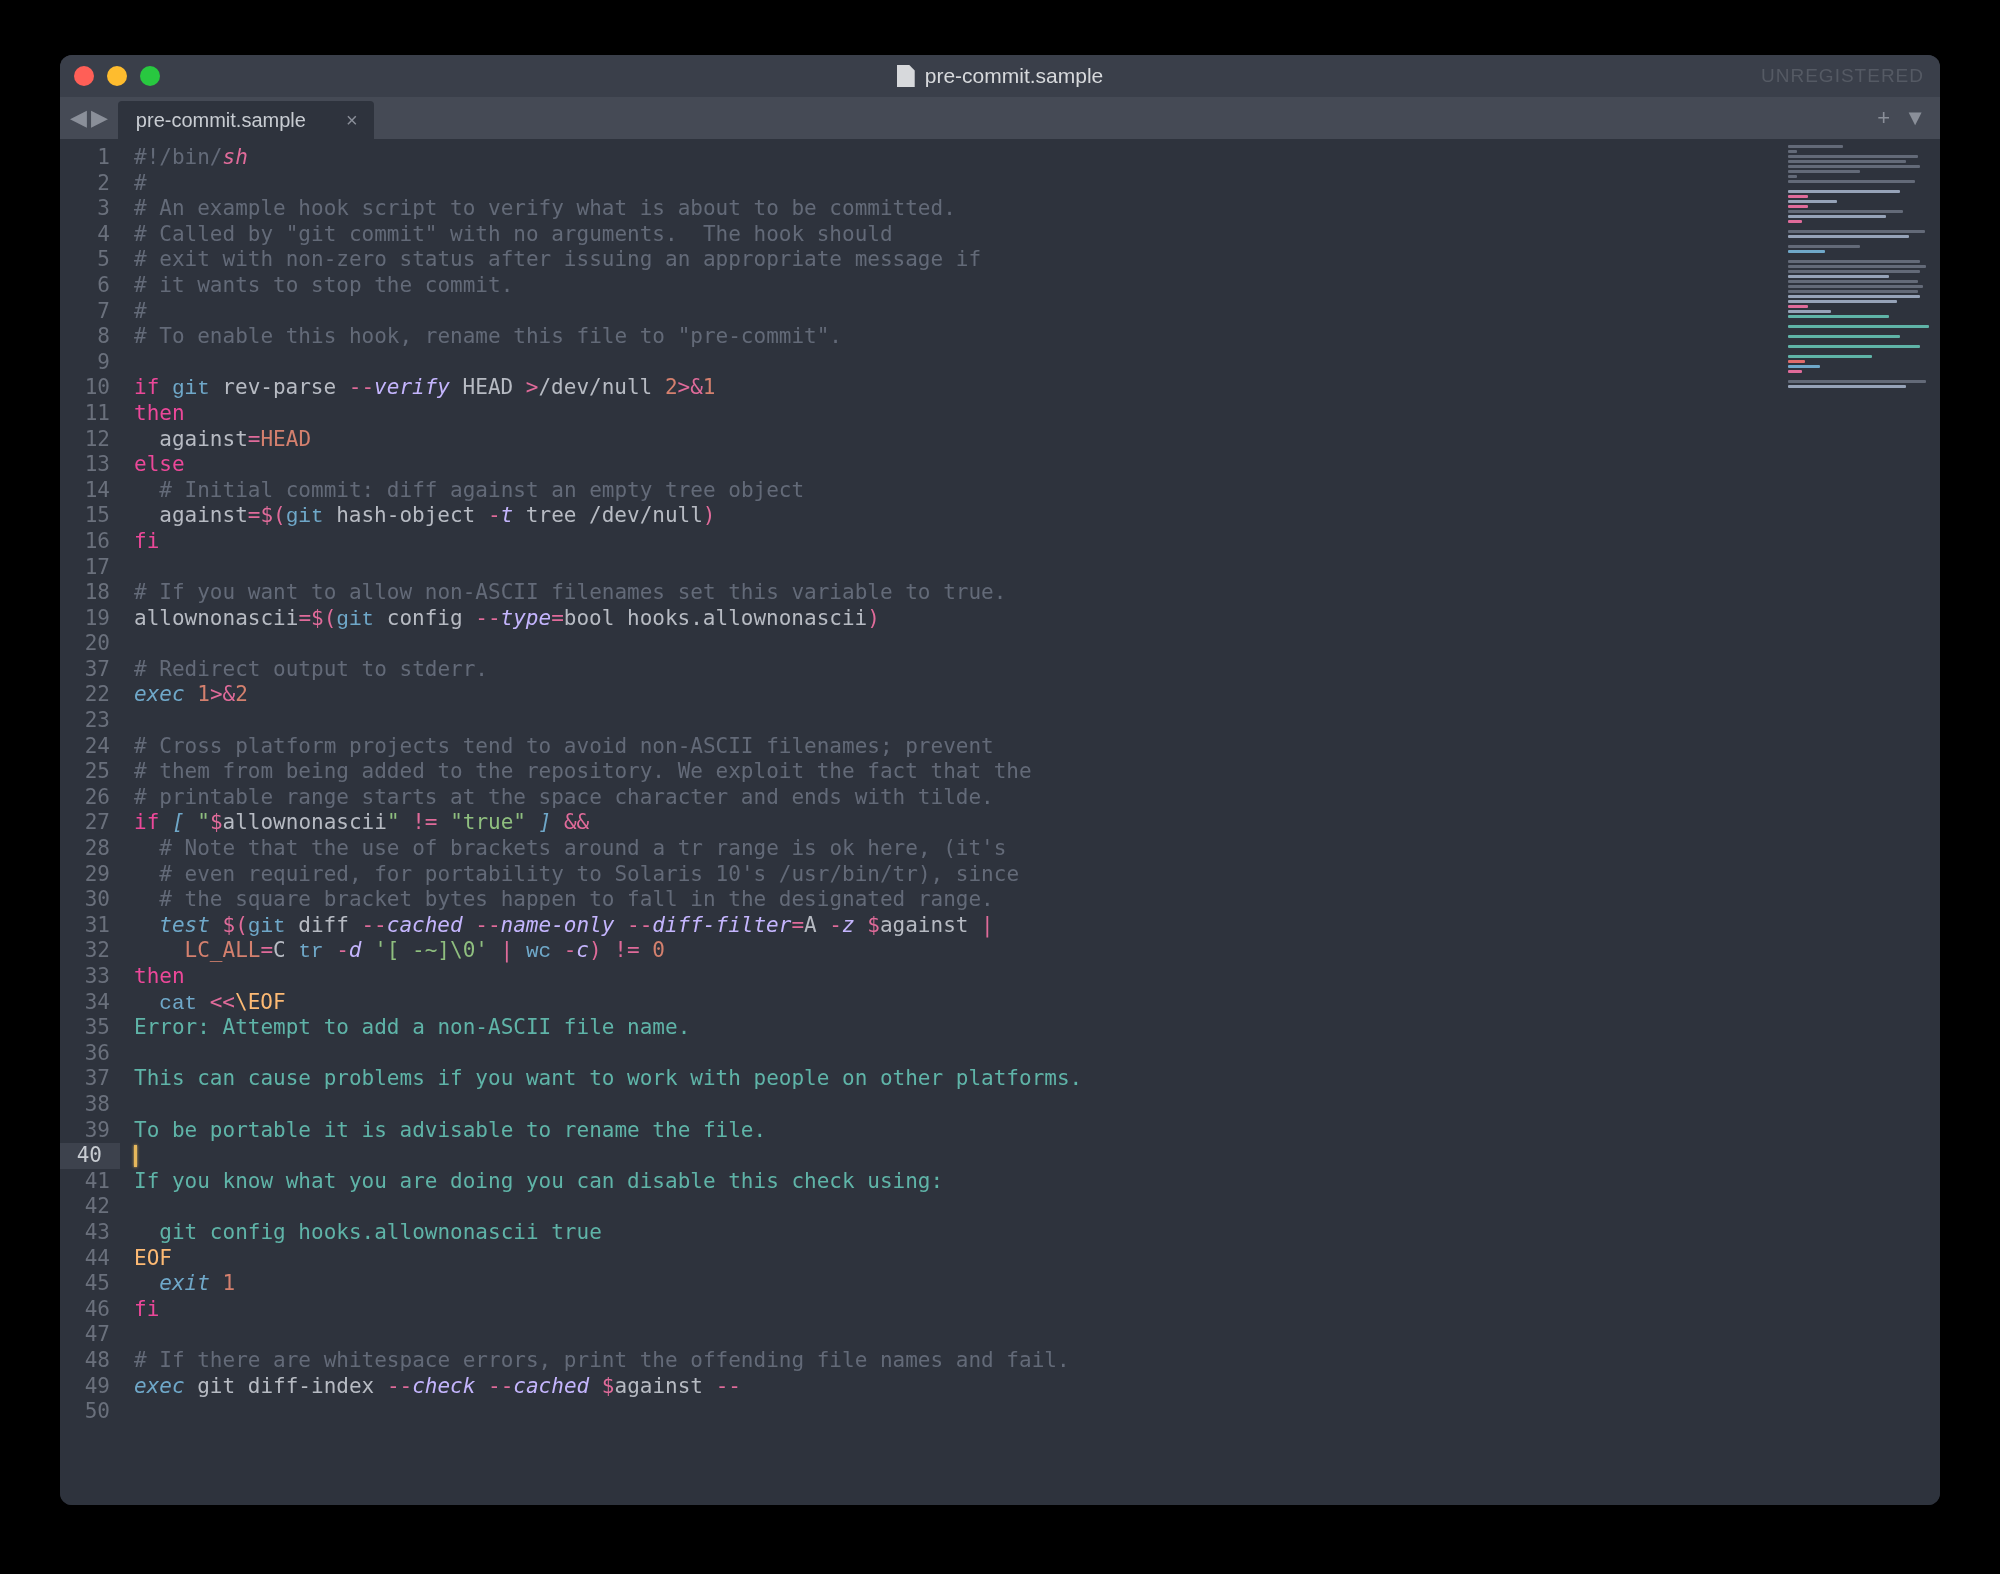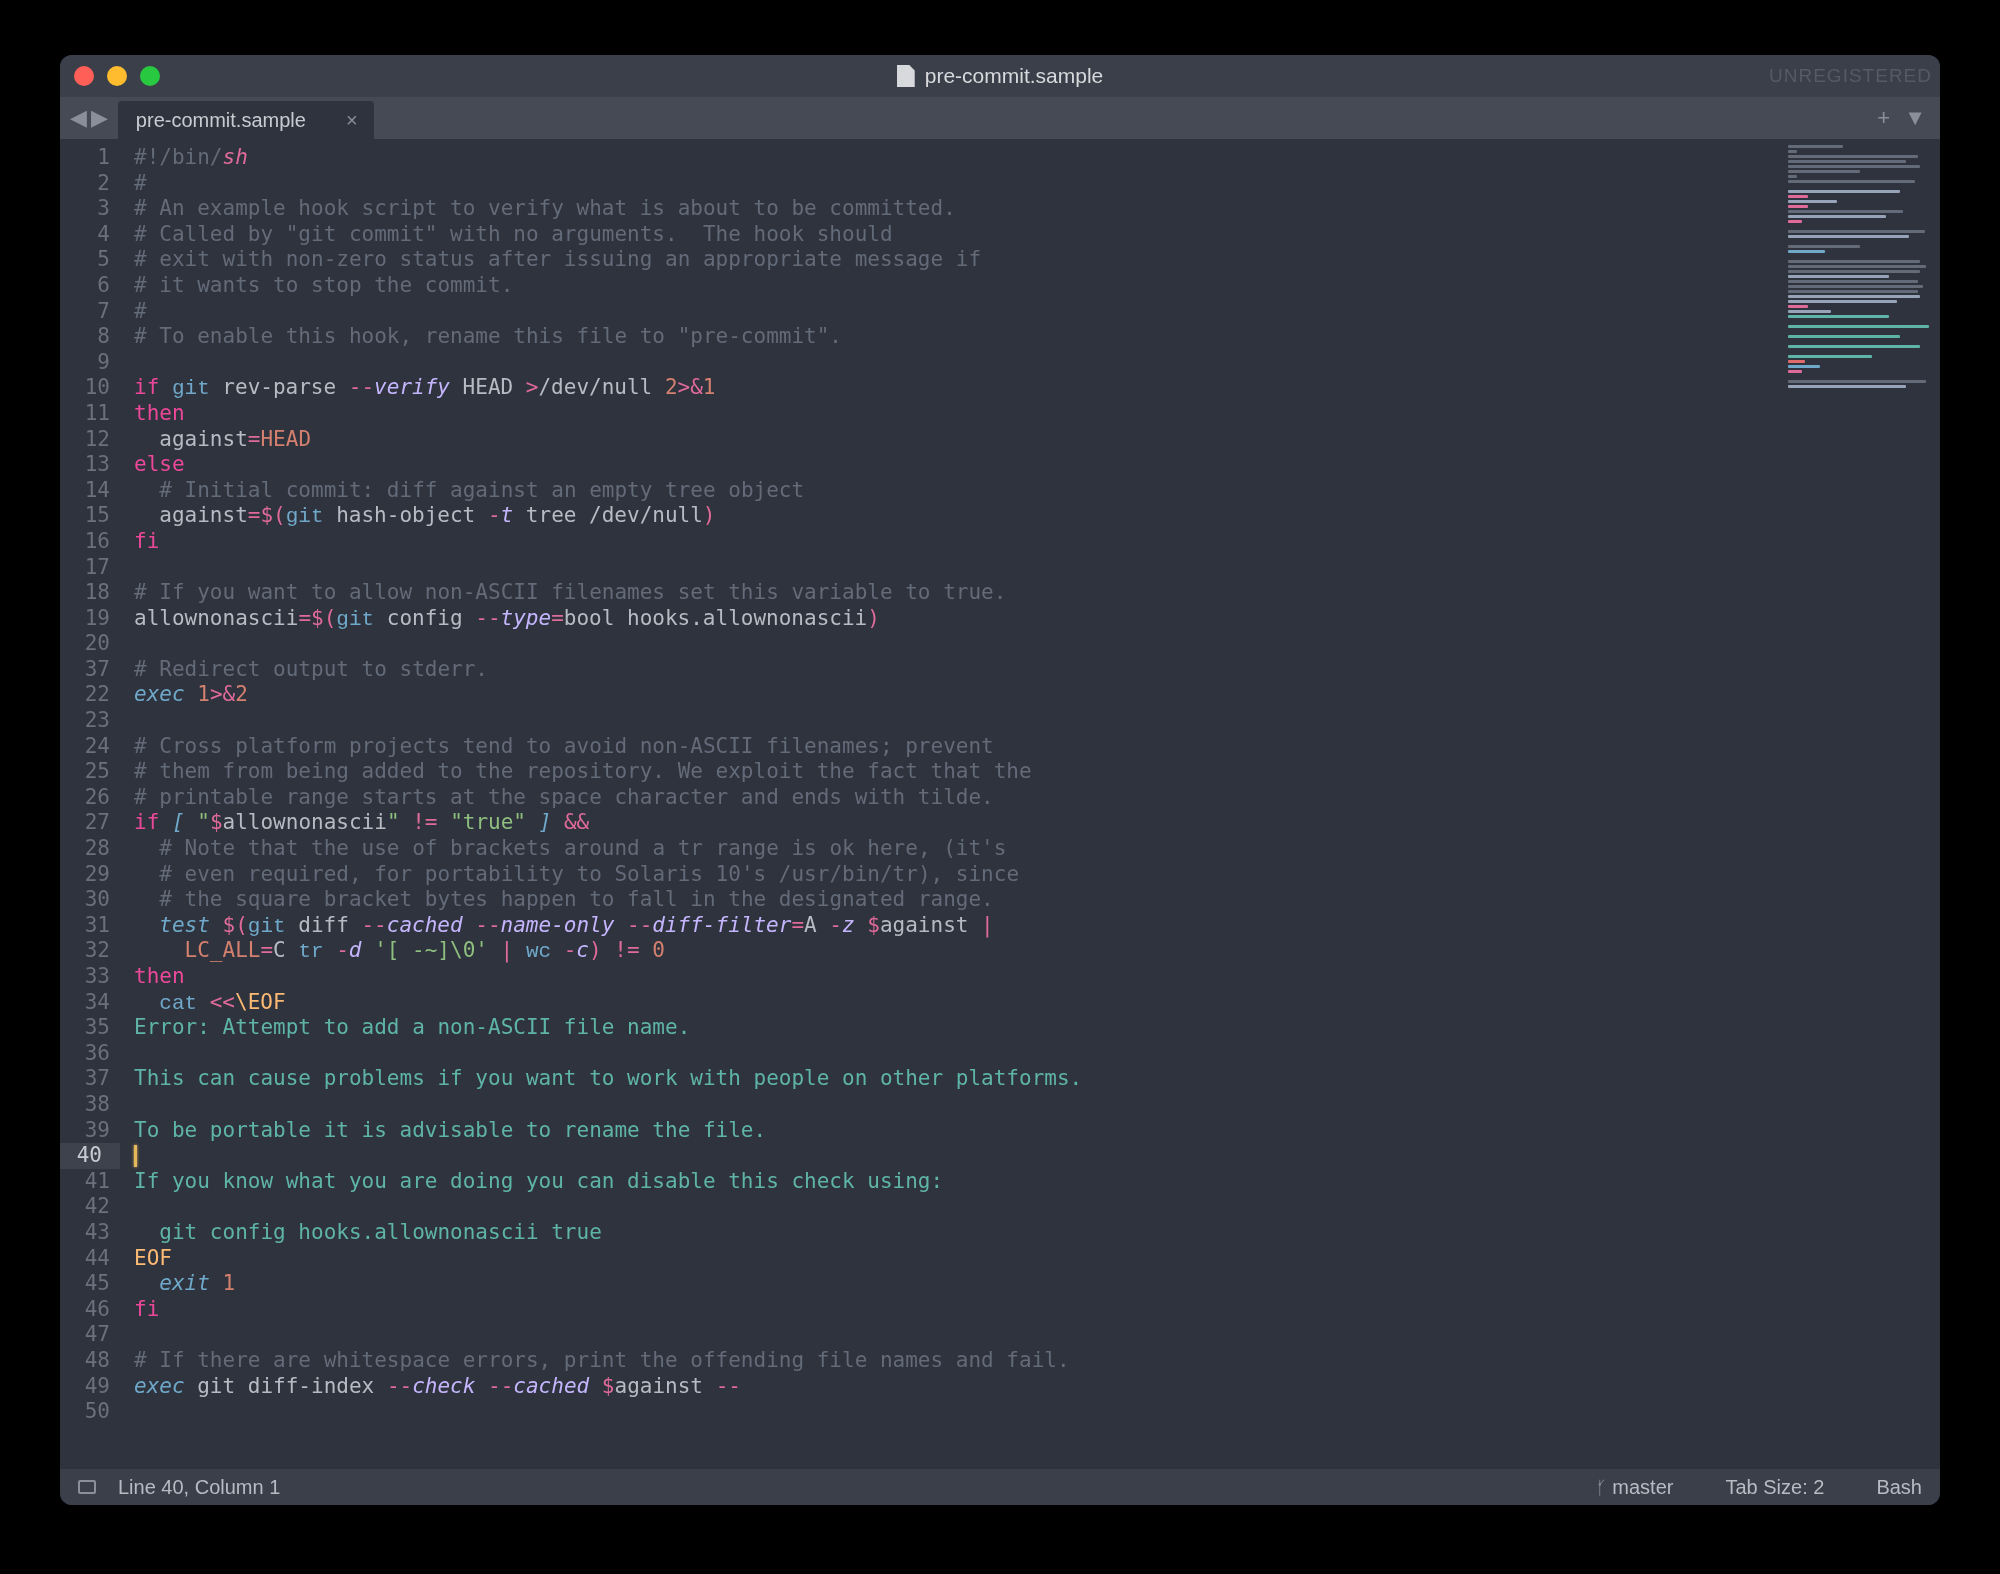--- a/index.html
+++ b/index.html
@@ -37,21 +37,21 @@
   .tl.red { background: #ff5f57; }
   .tl.yellow { background: #febc2e; }
   .tl.green { background: #28c840; }
   .title-center {
     position: absolute; left: 0; right: 0; text-align: center;
     color: #d7d9dc; font-size: 21px; font-weight: 500;
     display: flex; align-items: center; justify-content: center; gap: 10px;
     pointer-events: none;
   }
   .doc-ic { width: 18px; height: 22px; background: #d7d9dc; clip-path: polygon(0 0, 70% 0, 100% 25%, 100% 100%, 0 100%); }
-  .unreg { position: absolute; right: 8px; color: #555a64; font-size: 19px; letter-spacing: 1px; }
+  .unreg { position: absolute; right: 16px; color: #555a64; font-size: 19px; letter-spacing: 1px; }
   .tab-bar {
     height: 42px; background: #454a55; display: flex; align-items: stretch;
     position: relative;
   }
   .nav-arrows { display: flex; align-items: center; padding: 0 10px; color: #8a8f99; font-size: 22px; gap: 4px; }
   .tab {
     background: #2e333d; color: #c8ccd2; font-size: 20px;
     display: flex; align-items: center; padding: 0 16px 0 18px; gap: 40px;
     border-top-left-radius: 4px; border-top-right-radius: 4px;
     margin-top: 4px;
@@ -240,21 +240,13 @@
         <div class="mm-line" style="width: 12%; background: rgb(224, 107, 107);"></div>
         <div class="mm-line" style="width: 22%; background: rgb(111, 168, 201);"></div>
         <div class="mm-line" style="width: 10%; background: rgb(224, 107, 154);"></div>
         <div class="mm-line" style="width: 0%; background: rgb(99, 106, 120);"></div>
         <div class="mm-line" style="width: 96%; background: rgb(99, 106, 120);"></div>
         <div class="mm-line" style="width: 82%; background: rgb(150, 163, 184);"></div>
         <div class="mm-line" style="width: 0%; background: rgb(99, 106, 120);"></div>
       </div>
   </div>
 
-  <div class="status-bar">
-    <span class="sb-icon"></span>
-    <span>Line 40, Column 1</span>
-    <span class="sb-spacer"></span>
-    <span><span class="branch-ic">ᚶ</span> <span>master</span></span>
-    <span style="margin-left:30px">Tab Size: 2</span>
-    <span style="margin-left:30px">Bash</span>
-  </div>
 </div>
 
 </body></html>

